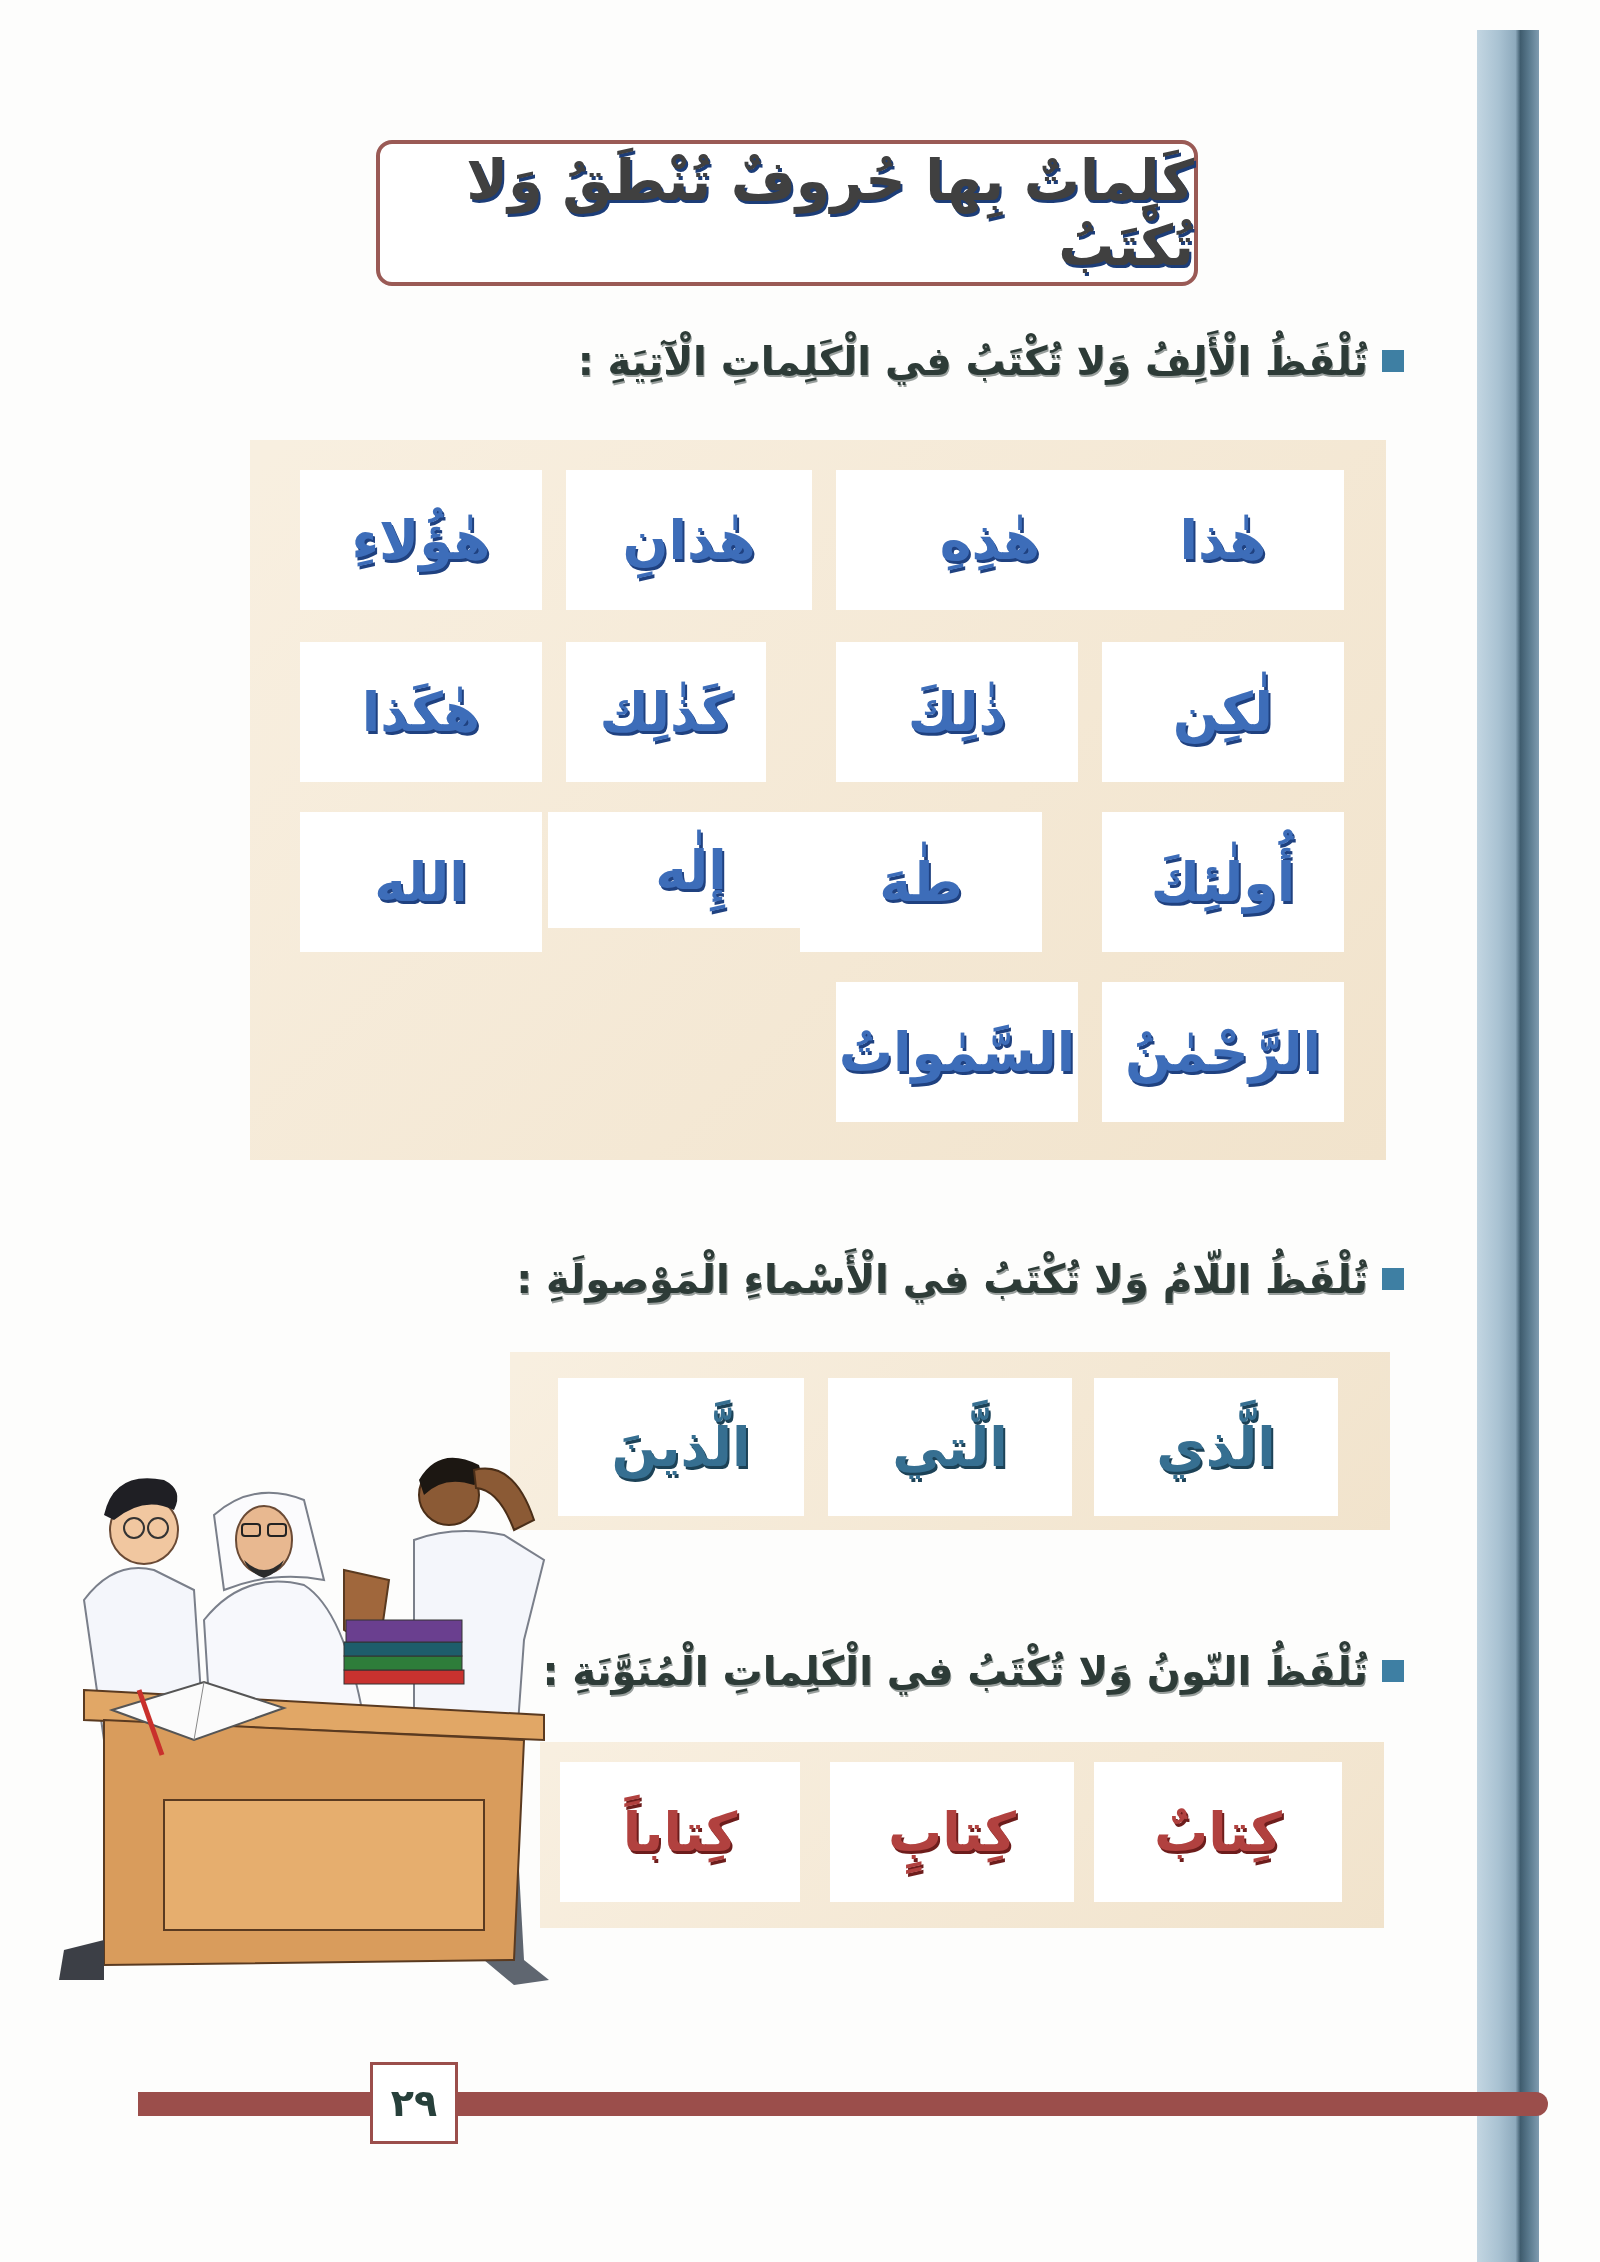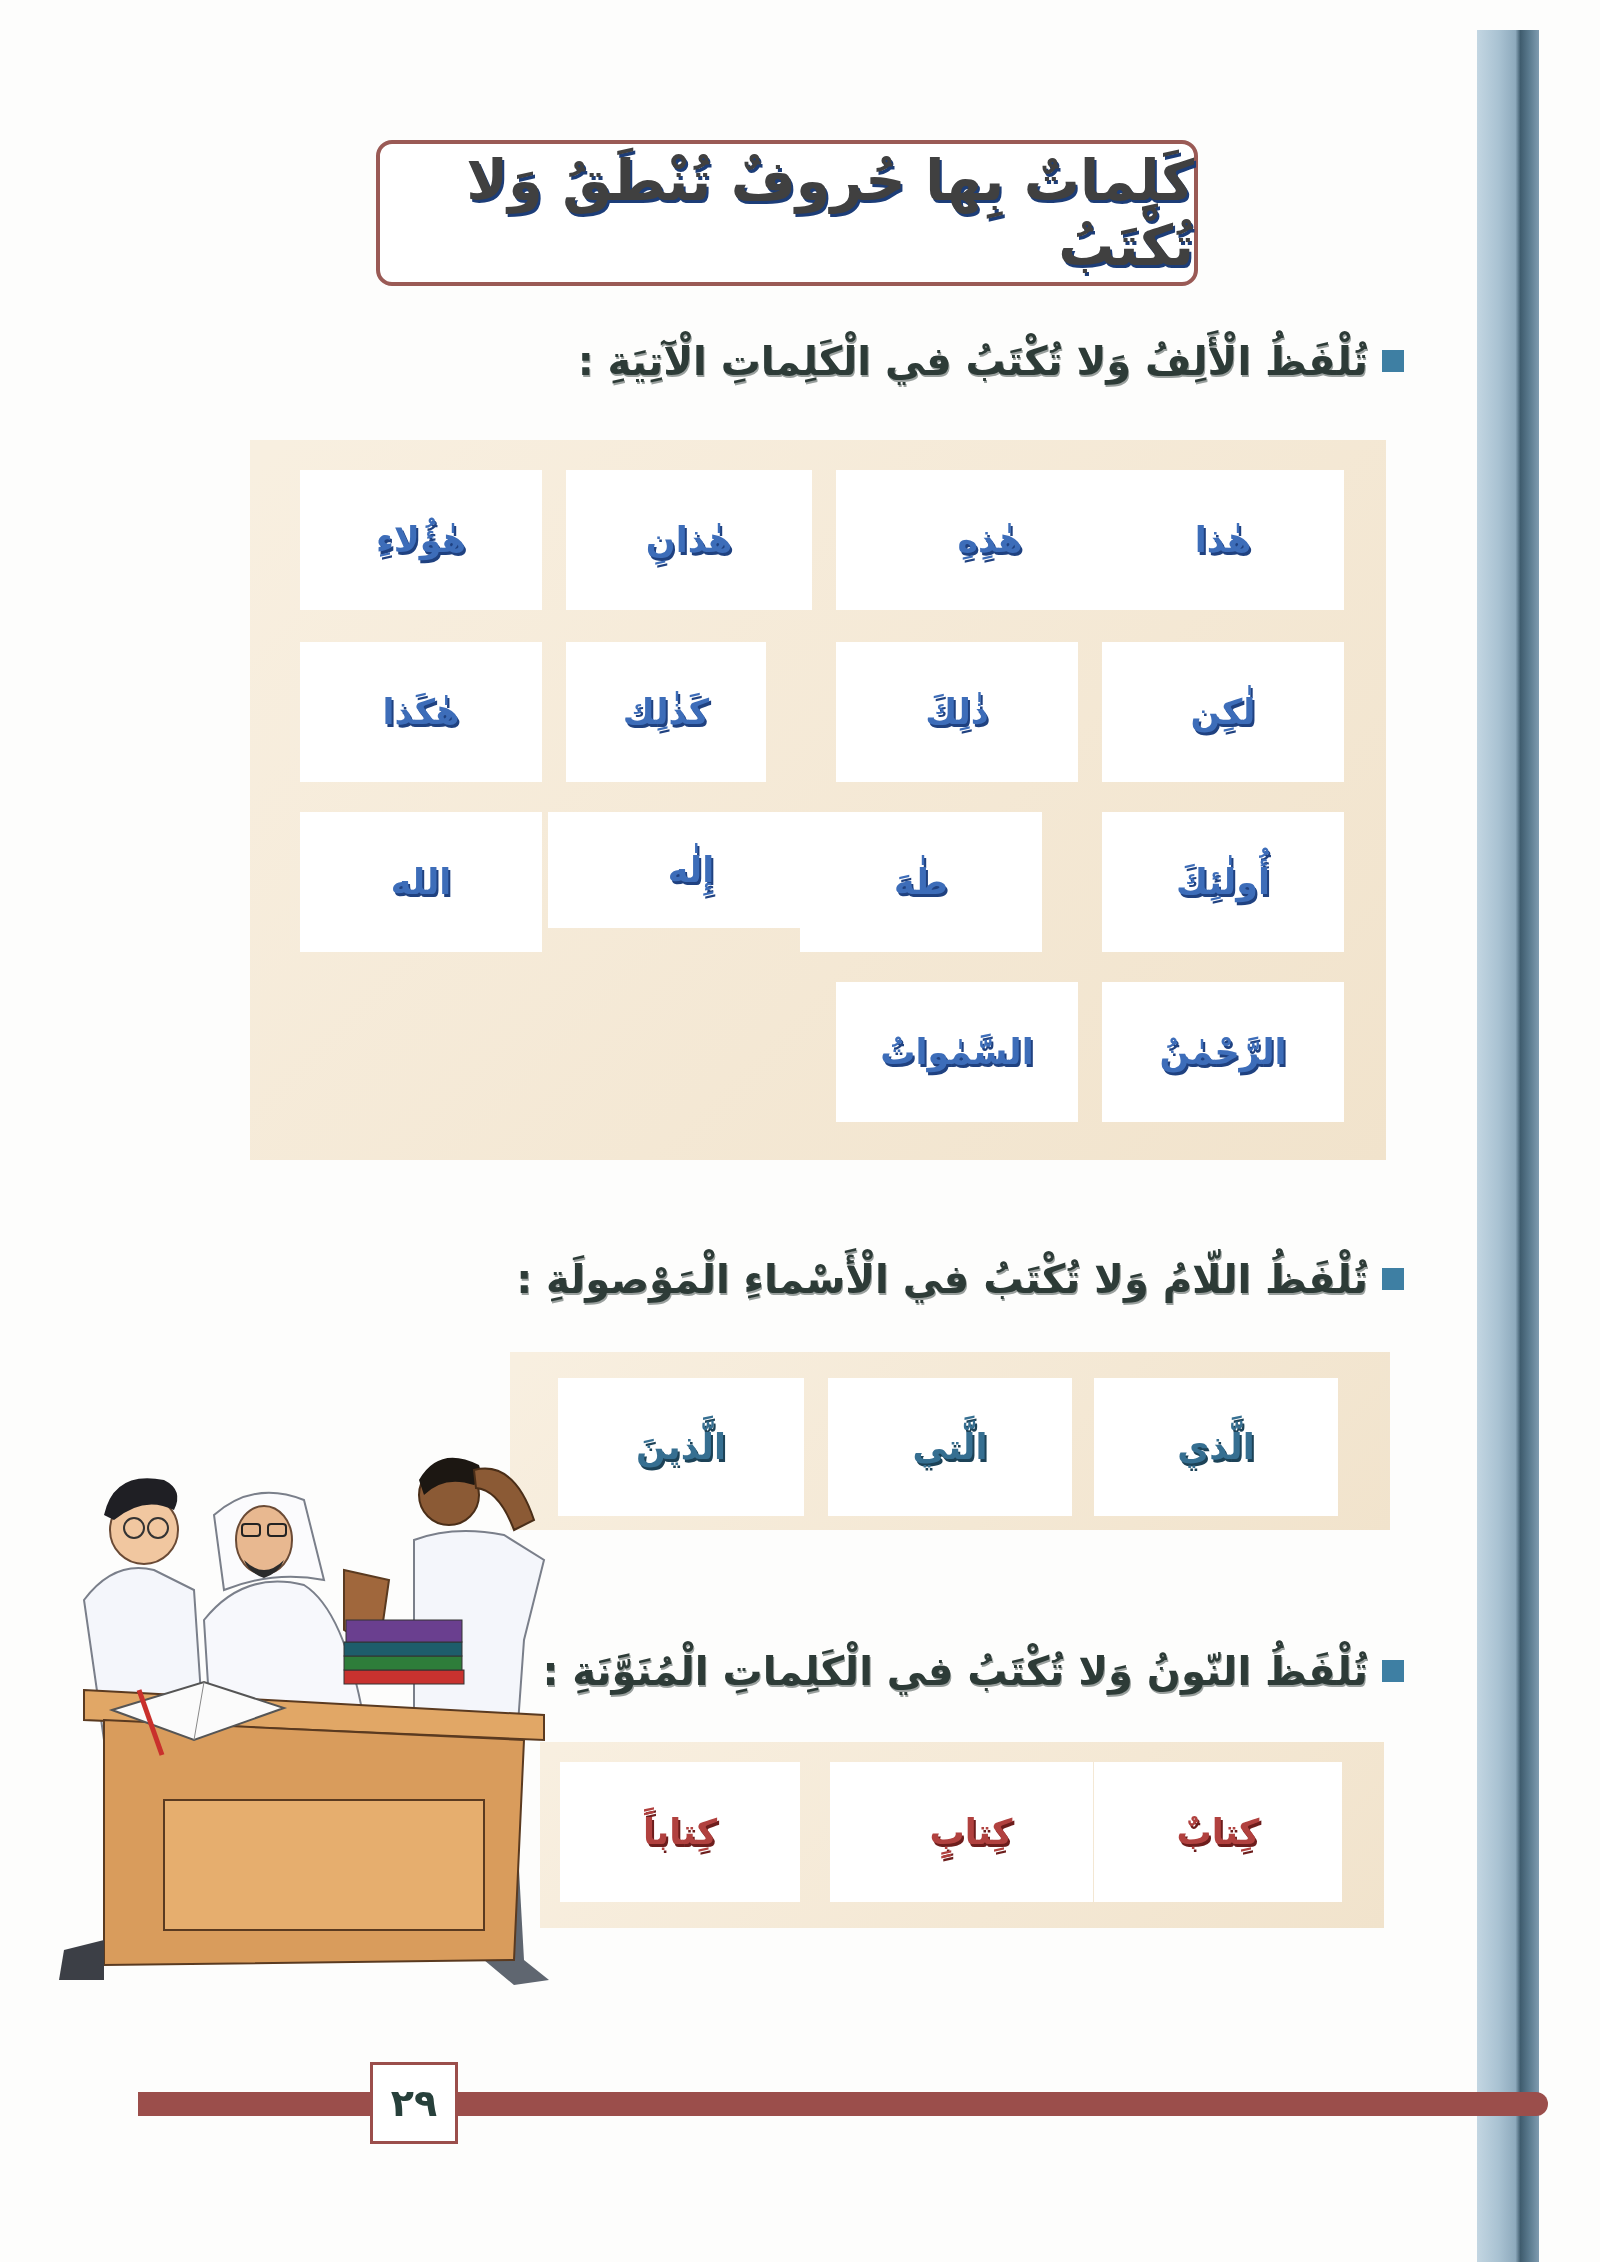--- a/index.html
+++ b/index.html
@@ -30,21 +30,21 @@
     }
     .bullet { width: 22px; height: 22px; background: #3e7fa3; display: inline-block; }
     .panel {
       position: absolute; background: #f6ead6;
       background-image: linear-gradient(135deg, rgba(255,255,255,0.25), rgba(232,214,185,0.35));
     }
     .card {
       position: absolute; background: #fff; display: flex; align-items: center; justify-content: center;
     }
     .word {
-      direction: rtl; font-weight: bold; font-size: 35px;
+      direction: rtl; font-weight: bold; font-size: 54px;
     }
     .word.blue { color: #3d6db9; text-shadow: 2px 3px 0 #1f4180; }
     .word.teal { color: #366f91; text-shadow: 2px 3px 0 #1c4257; }
     .word.red  { color: #b1413f; text-shadow: 2px 3px 0 #6d1d1c; }
     .footer-bar {
       position: absolute; left: 138px; top: 2092px; width: 1410px; height: 24px;
       background: #9b4e4b; border-radius: 0 12px 12px 0;
     }
     .page-num-box {
       position: absolute; left: 370px; top: 2062px; width: 88px; height: 82px;
@@ -134,21 +134,21 @@
 
 <div class="instruction" style="top:1648px;">
   <span class="bullet"></span>
   <span>تُلْفَظُ النّونُ وَلا تُكْتَبُ في الْكَلِماتِ الْمُنَوَّنَةِ :</span>
 </div>
 
 <div class="panel" style="left:540px; top:1742px; width:844px; height:186px;"></div>
 <div class="card" style="left:1094px; top:1762px; width:248px; height:140px;">
     <span class="word red">كِتابٌ</span>
   </div>
-<div class="card" style="left:830px; top:1762px; width:244px; height:140px;padding-left:19px;">
+<div class="card" style="left:830px; top:1762px; width:244px; height:140px;">
     <span class="word red">كِتابٍ</span>
   </div>
 <div class="card" style="left:560px; top:1762px; width:240px; height:140px;">
     <span class="word red">كِتاباً</span>
   </div>
 
 <svg class="illustration" viewBox="0 0 560 580">
 
   <g>
     <path d="M40 180 Q70 140 110 150 L150 170 L160 320 L60 320 Z" fill="#f4f6fb" stroke="#7a7f8a" stroke-width="2"></path>

